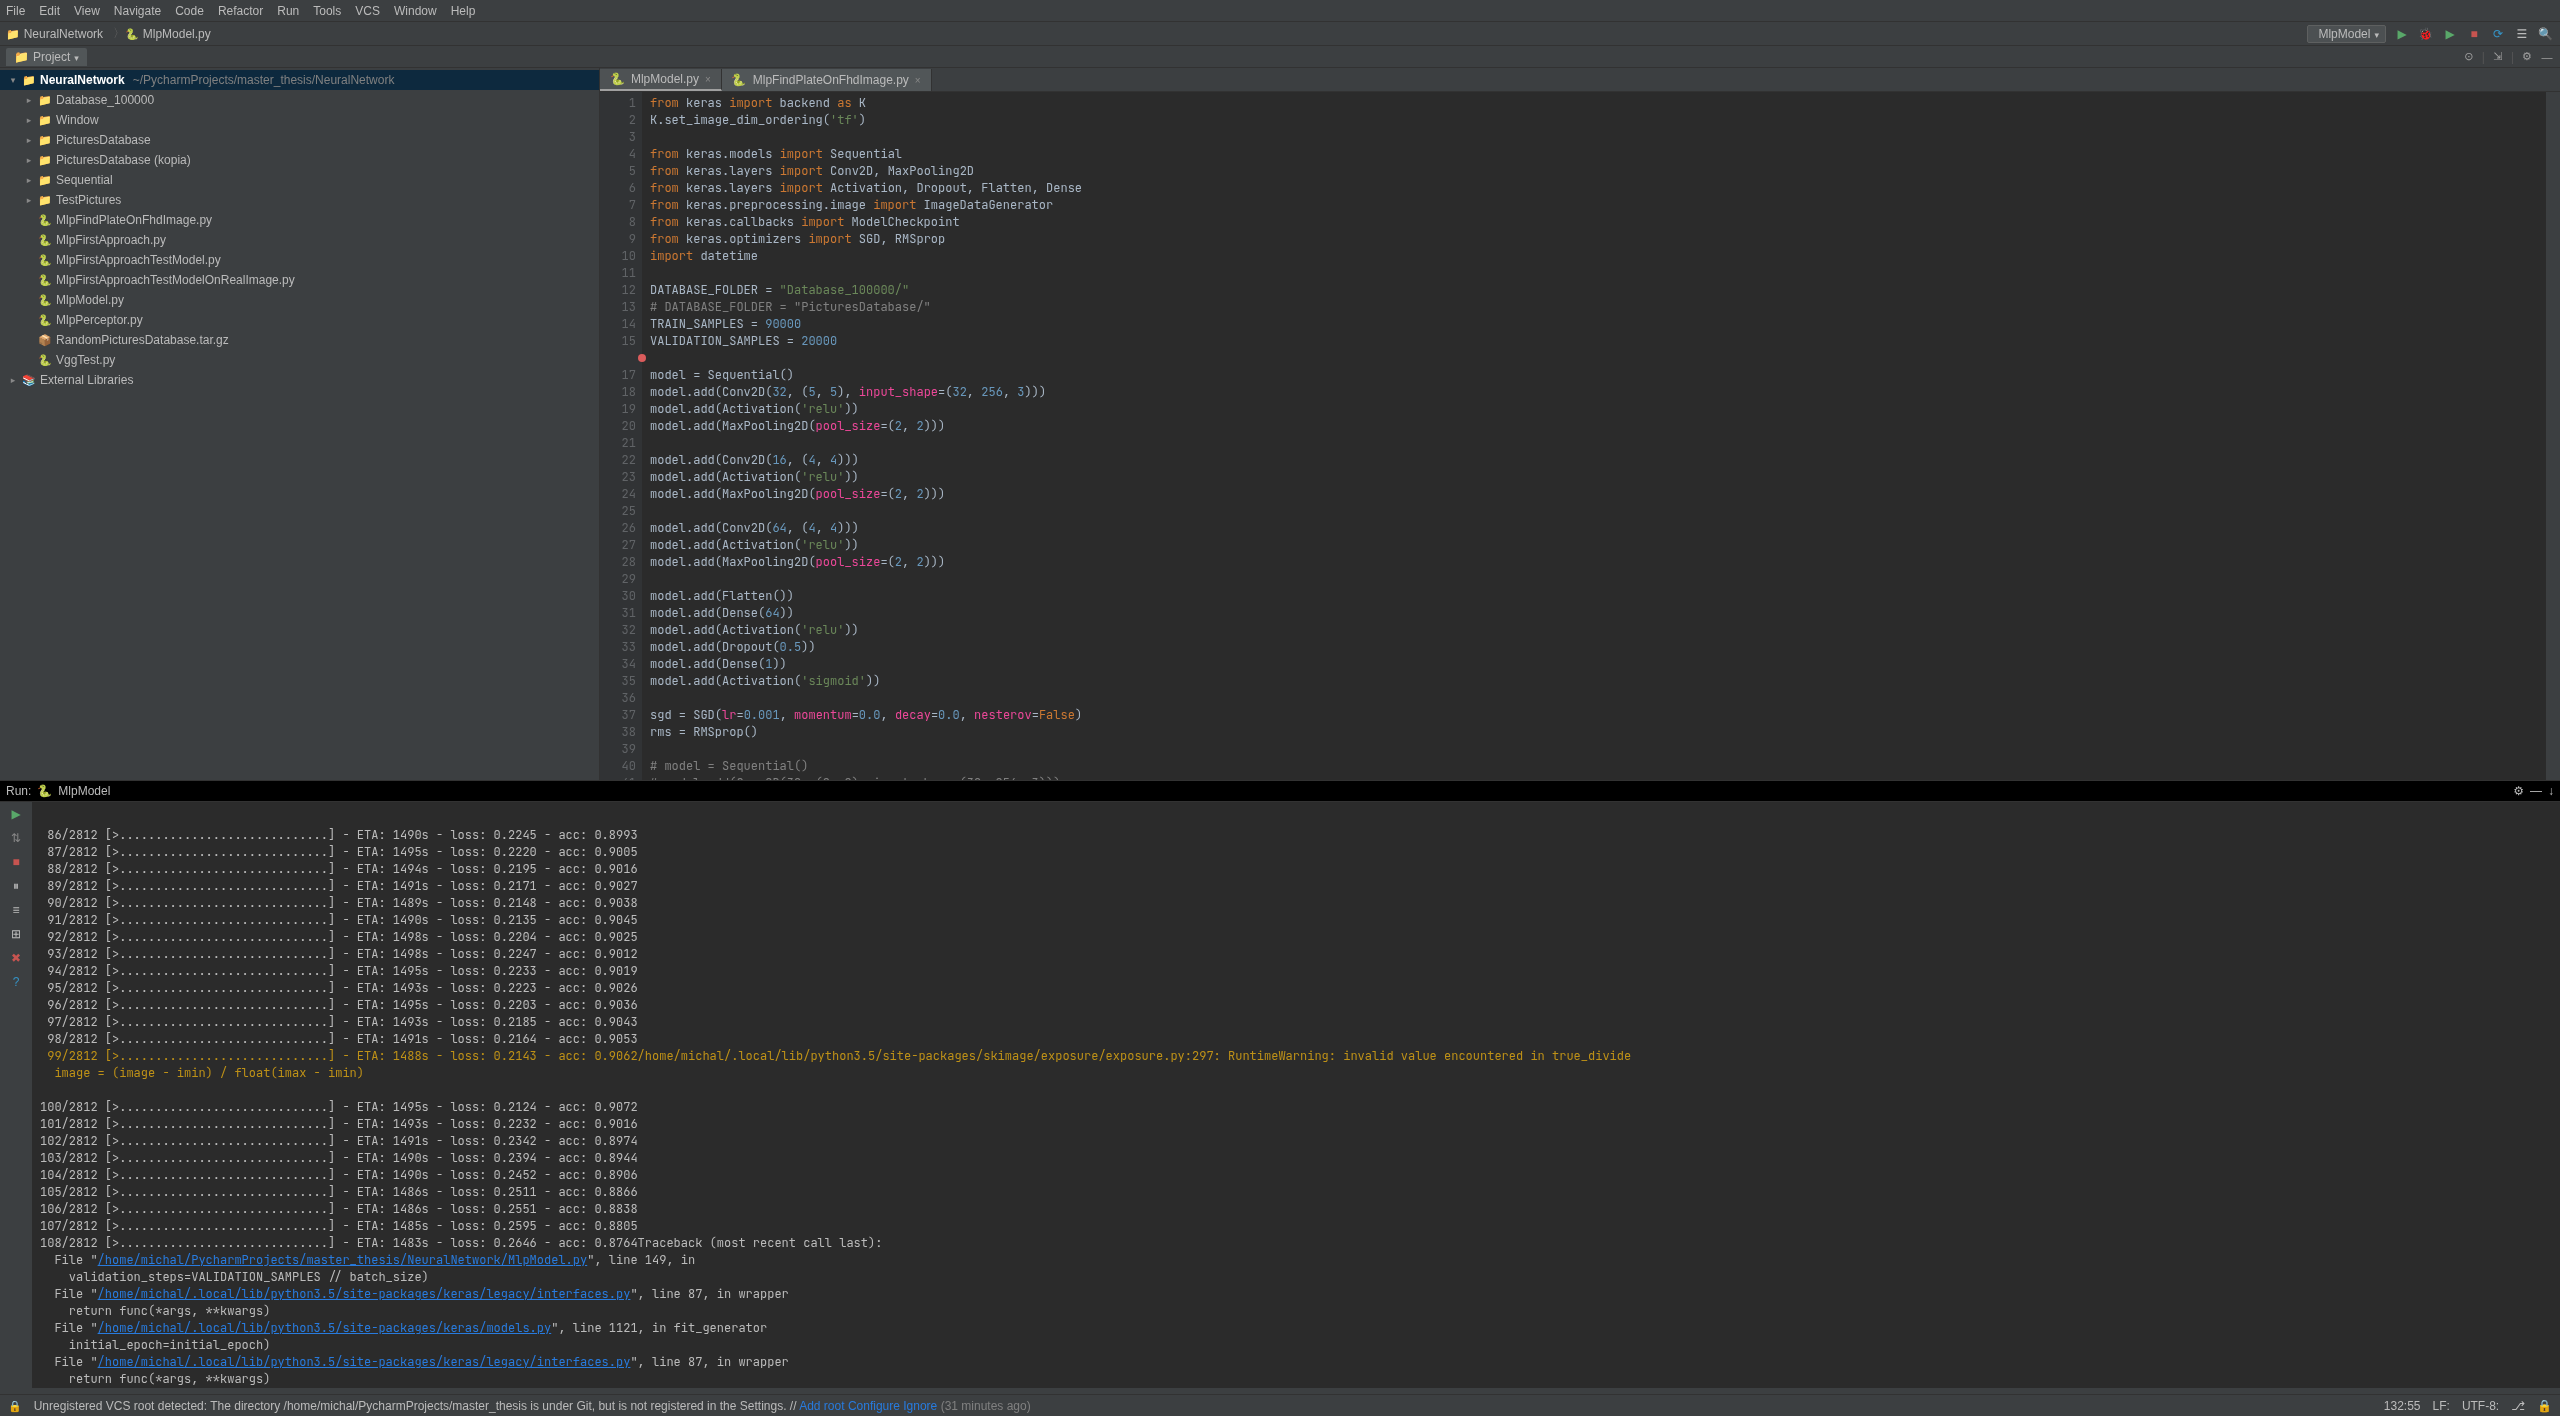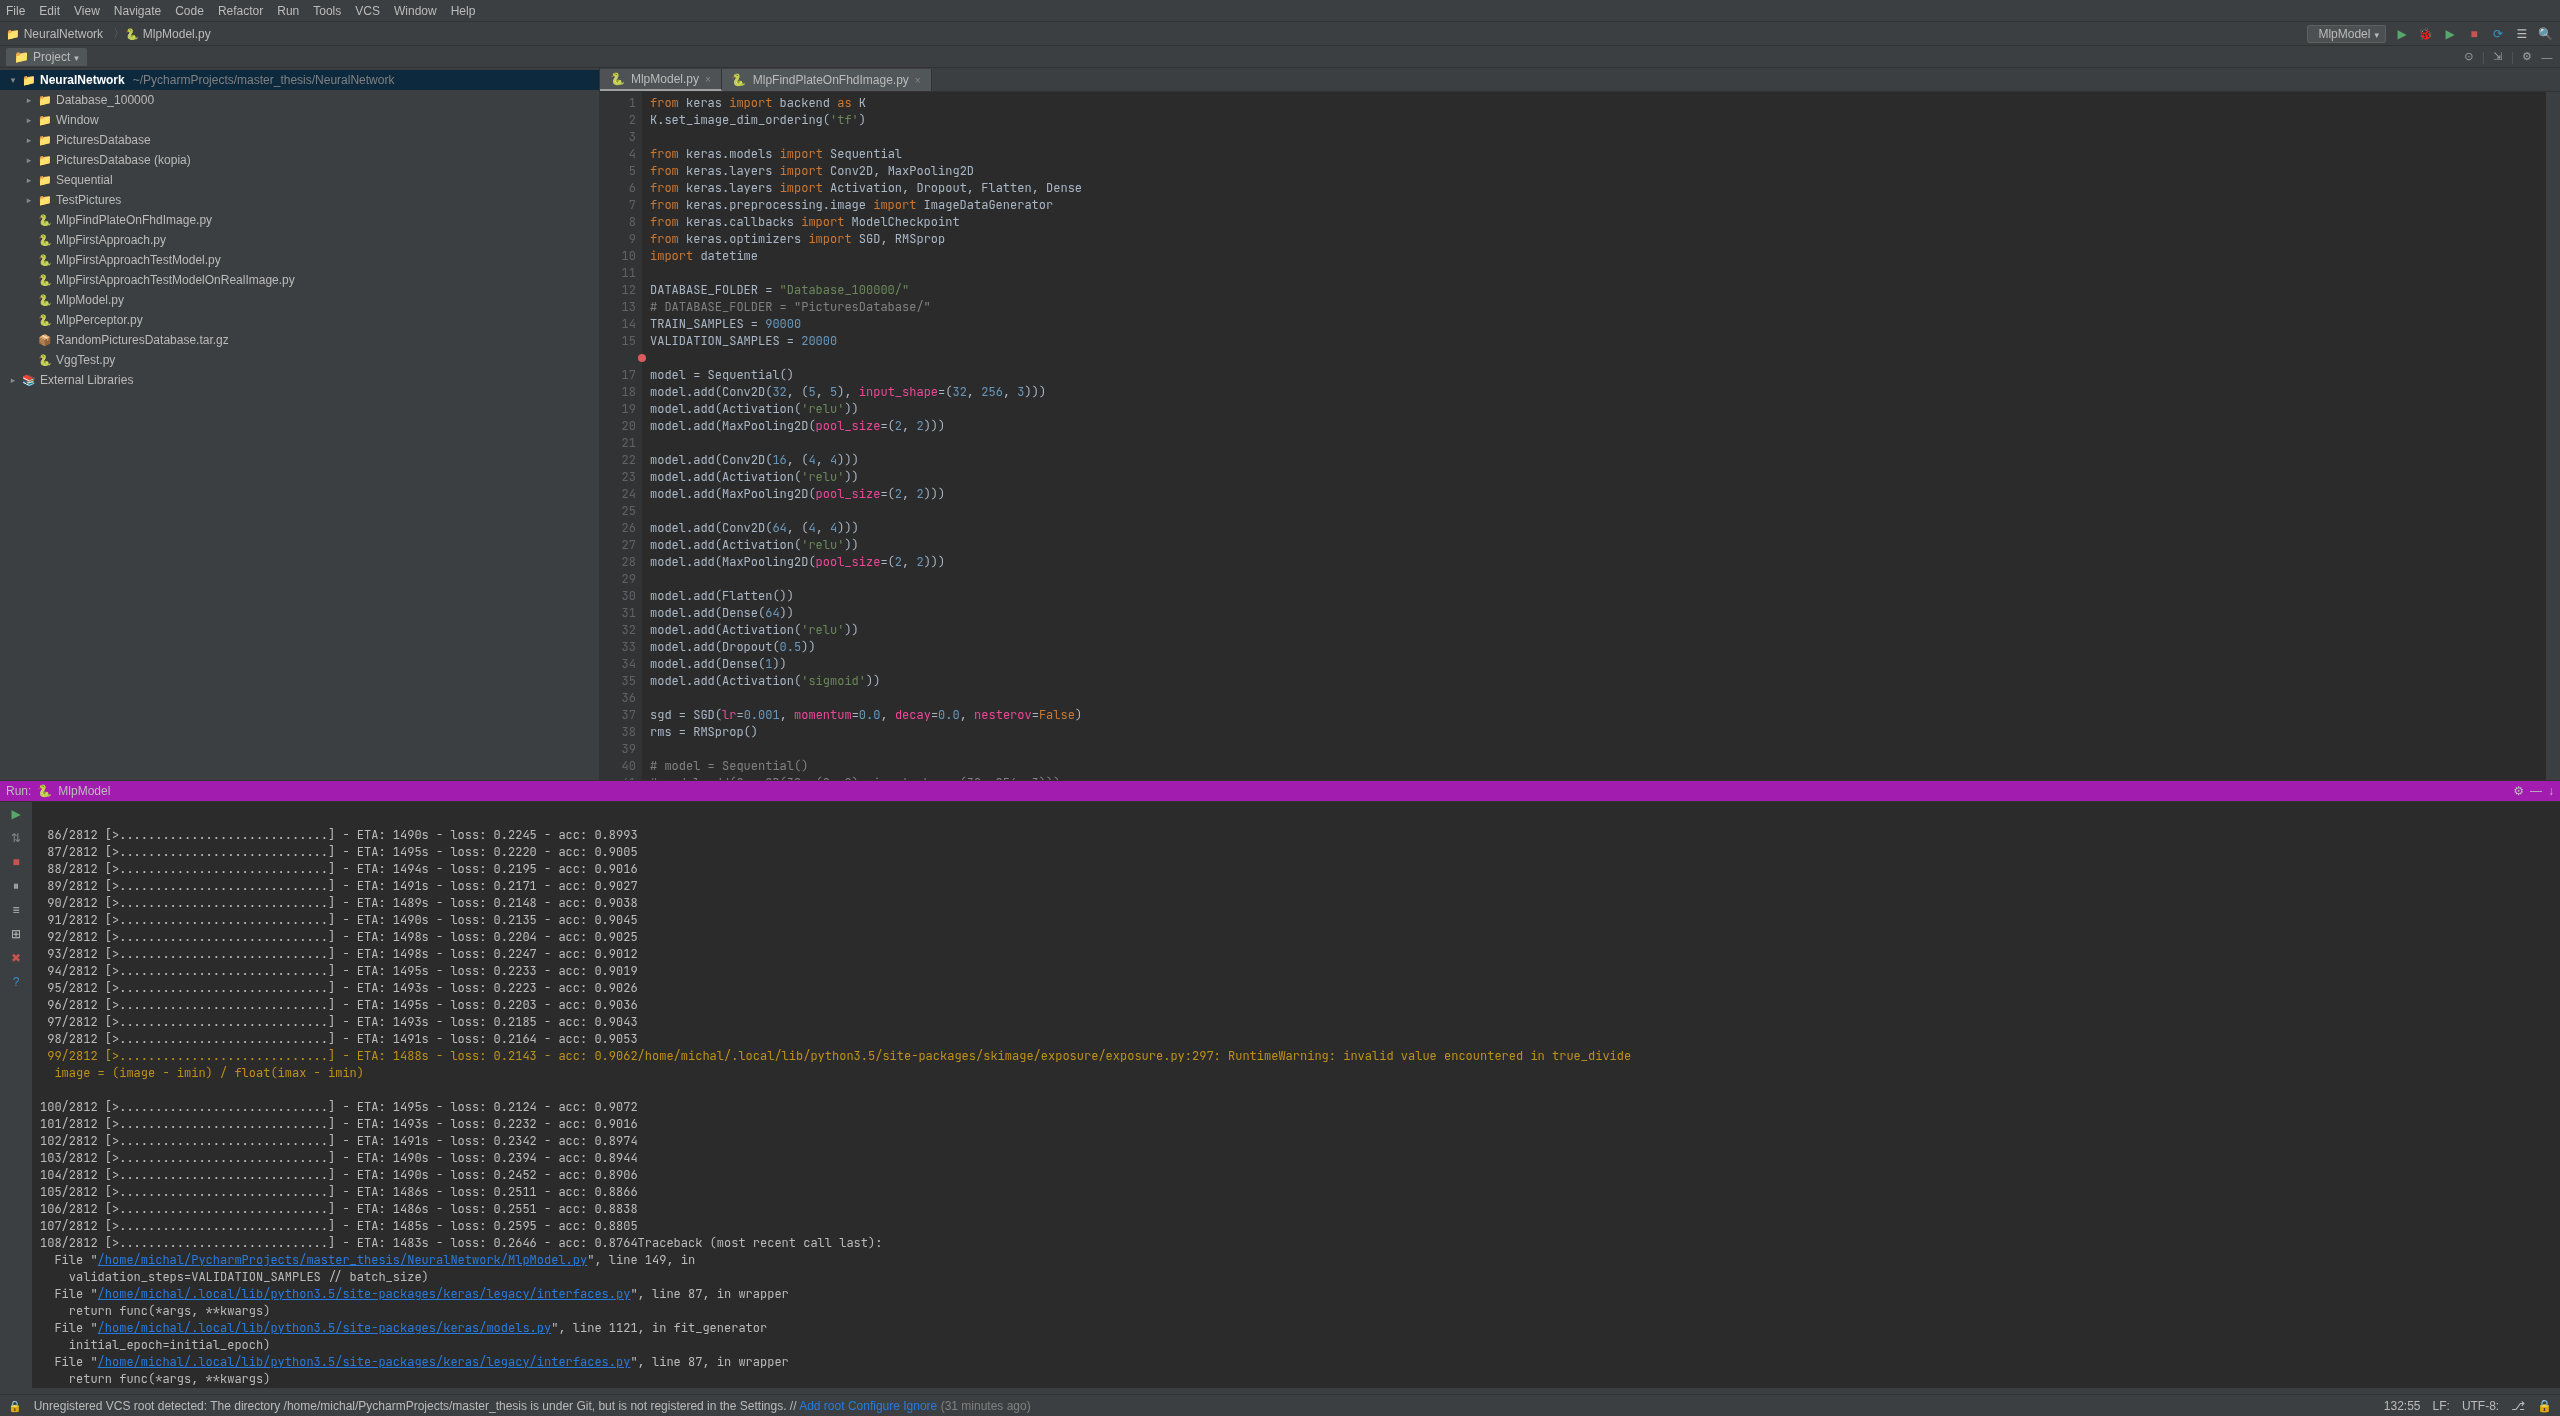--- a/index.html
+++ b/index.html
@@ -58,21 +58,21 @@
 .code { flex:1; font-family: "JetBrains Mono","Consolas",monospace; font-size: 12px; line-height: 17px; padding: 3px 0 0 8px; white-space: pre; color: #a9b7c6; }
 .code .kw { color: #cc7832; }
 .code .str { color: #6a8759; }
 .code .num { color: #6897bb; }
 .code .com { color: #808080; }
 .code .kwarg { color: #ec4899; }
 .code .bool { color: #cc7832; }
 .editor-scroll { position:absolute; right:0; top:24px; bottom:0; width:14px; background:#3c3f41; }
 
 
-.run-title { height: 22px; background: #a21caf; border-top:1px solid #323232; border-bottom:1px solid #323232; display:flex; align-items:center; padding:0 6px; gap:6px;text-align:center; }
+.run-title { height: 22px; background: #000000; border-top:1px solid #323232; border-bottom:1px solid #323232; display:flex; align-items:center; padding:0 6px; gap:6px;text-align:center; }
 .run-title .right { margin-left:auto; display:flex; gap:6px; }
 .run-body { display:flex; height: 586px; background:#2b2b2b; }
 .run-toolbar { width: 32px; background:#3c3f41; display:flex; flex-direction:column; align-items:center; padding-top:4px; gap:8px; }
 .run-toolbar .rb { width:16px; height:16px; display:flex; align-items:center; justify-content:center; font-size:12px; }
 .rb.play { color:#59a869; }
 .rb.stop { color:#c75450; }
 .rb.x { color:#c75450; }
 .rb.q { color:#3592c4; }
 .run-console { flex:1; font-family:"JetBrains Mono","Consolas",monospace; font-size:12px; line-height:17px; color:#bbbbbb; padding:4px 8px; white-space:pre; overflow:hidden;margin-top:21px; }
 .run-console .warn { color: #be9117; }

